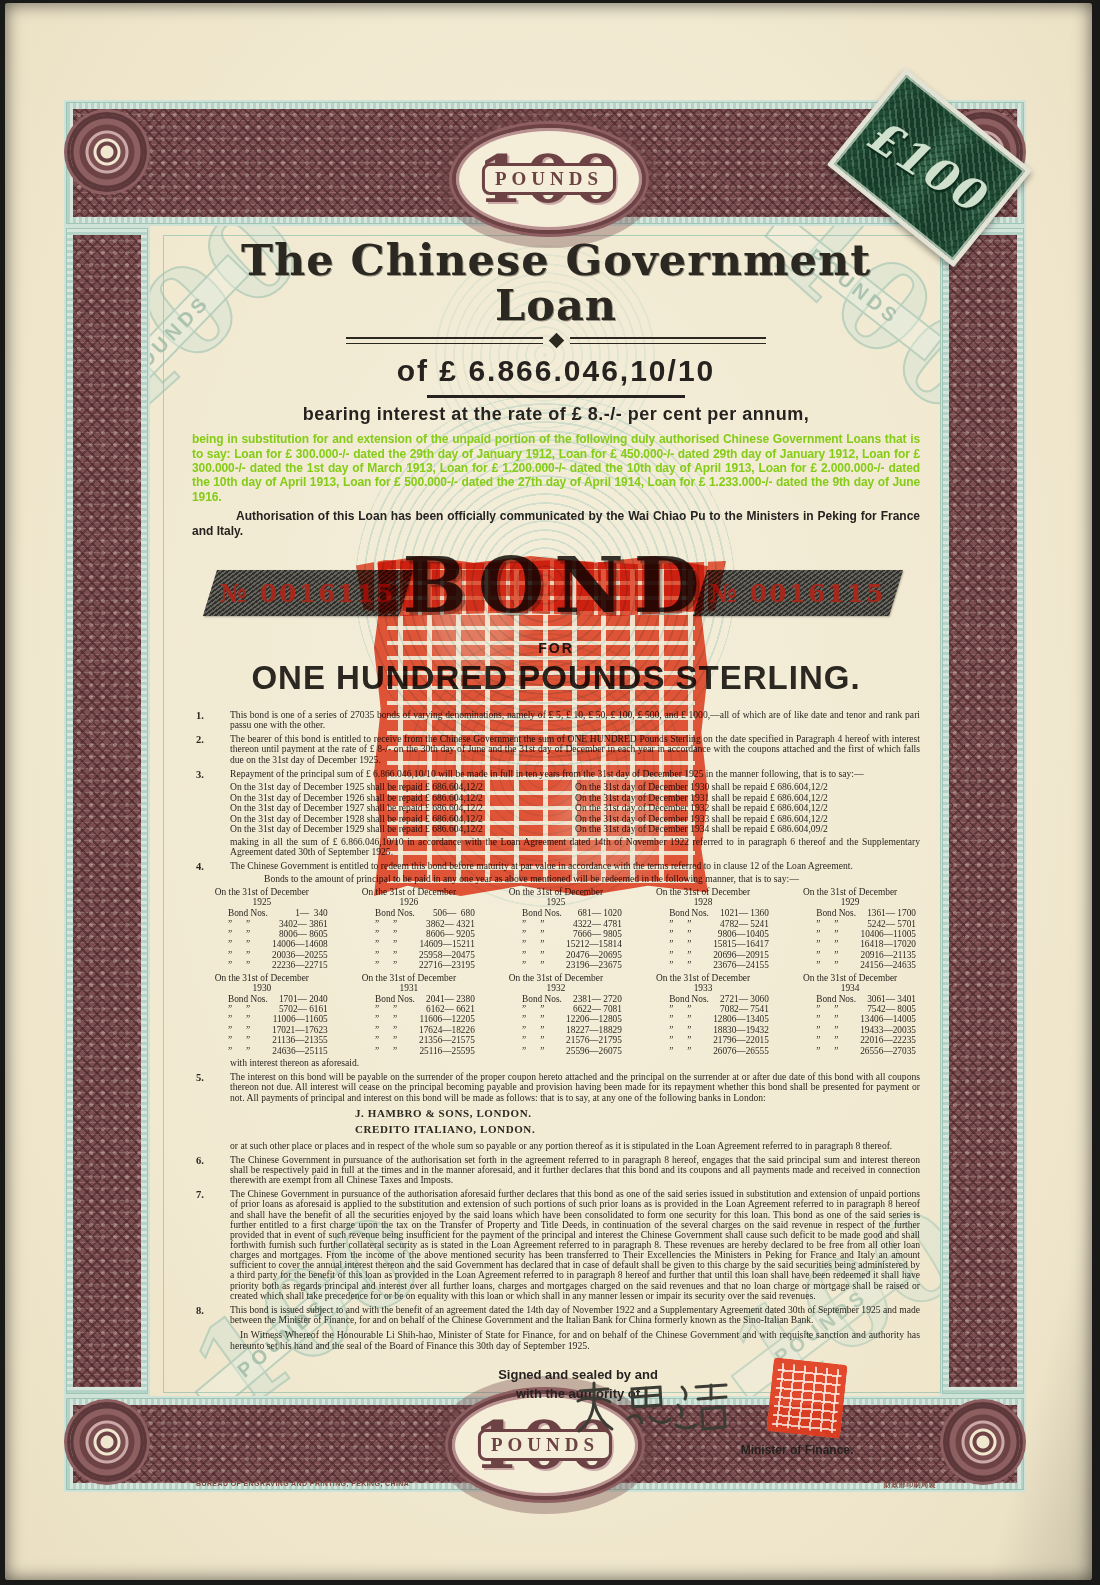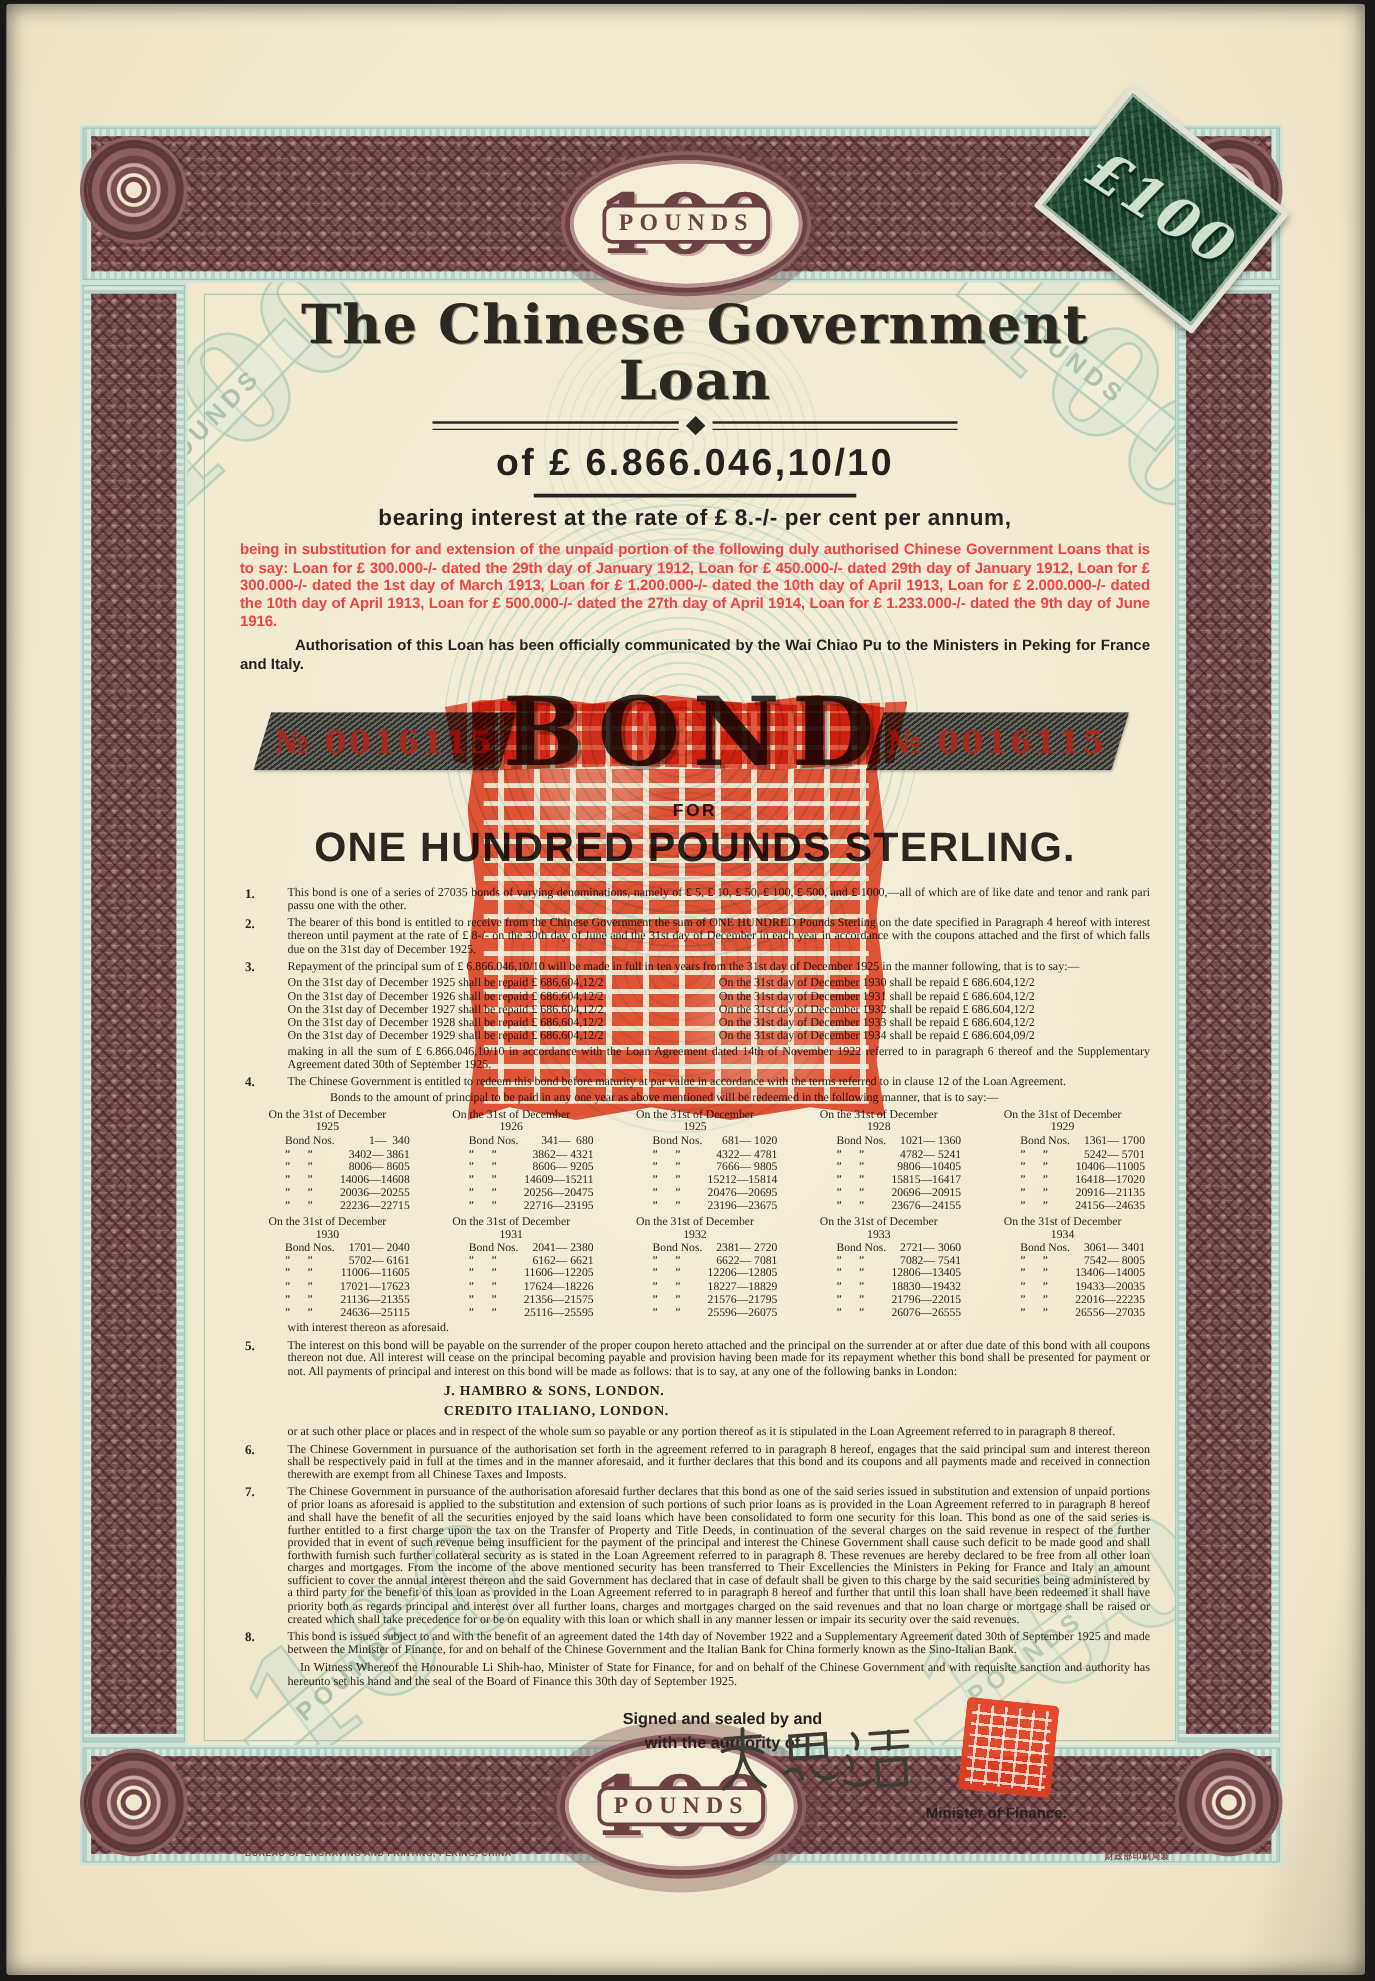--- a/index.html
+++ b/index.html
@@ -57,21 +57,21 @@
      letter-spacing:1px;line-height:1.05;text-shadow:1px 1px 0 rgba(43,39,33,.45);}
   .divider{display:flex;align-items:center;justify-content:center;margin:7px auto 2px;width:420px;}
   .divider .dline{flex:1;height:4px;border-top:2px solid #2b2721;border-bottom:1px solid #2b2721;}
   .divider .ddiamond{width:11px;height:11px;background:#2b2721;transform:rotate(45deg);margin:0 8px;}
   .amount{font-family:"Liberation Sans",sans-serif;font-weight:bold;font-size:30px;text-align:center;
      letter-spacing:2px;margin-top:8px;color:#262220;}
   .amount-rule{width:258px;height:3px;background:#262220;margin:7px auto 6px;}
   .interest{font-family:"Liberation Sans",sans-serif;font-weight:bold;font-size:18px;text-align:center;
      letter-spacing:.5px;color:#262220;}
   .subst{font-family:"Liberation Sans",sans-serif;font-weight:bold;font-size:12px;line-height:1.2;
-     text-align:justify;margin-top:7px;color:#ef4444;letter-spacing:-0.1px;}
+     text-align:justify;margin-top:7px;color:#84cc16;letter-spacing:-0.1px;}
   .authz{font-family:"Liberation Sans",sans-serif;font-weight:bold;font-size:12px;line-height:1.2;
      text-align:justify;margin-top:5px;text-indent:44px;color:#262220;}
   
   .bondrow{position:relative;height:86px;margin-top:14px;}
   .plate{position:absolute;top:18px;width:196px;height:46px;transform:skewX(-17deg);
      background:#4c4b45;background-image:repeating-linear-gradient(135deg, rgba(20,20,18,.5) 0 2px, rgba(150,148,138,.35) 2px 4px);
      display:flex;align-items:center;justify-content:center;box-shadow:1px 1px 2px rgba(0,0,0,.3);}
   .plate span{transform:skewX(17deg);font-family:"DejaVu Serif",serif;font-weight:bold;font-size:25px;
      letter-spacing:2px;color:#a5281d;text-shadow:0 0 1px rgba(165,40,29,.6);}
   .plate-l{left:18px;} .plate-r{left:508px;}
@@ -292,37 +292,37 @@
               <div class="red-row">
                 <span class="red-lab">”      ”</span>
                 <span class="red-rng">22236—22715</span>
               </div>
             </div>
             <div class="red-col">
               <div class="red-head">On the 31st of December</div>
               <div class="red-year">1926</div>
               <div class="red-row">
                 <span class="red-lab">Bond Nos.</span>
-                <span class="red-rng">341—  680</span>
+                <span class="red-rng">506—  680</span>
               </div>
               <div class="red-row">
                 <span class="red-lab">”      ”</span>
                 <span class="red-rng">3862— 4321</span>
               </div>
               <div class="red-row">
                 <span class="red-lab">”      ”</span>
                 <span class="red-rng">8606— 9205</span>
               </div>
               <div class="red-row">
                 <span class="red-lab">”      ”</span>
                 <span class="red-rng">14609—15211</span>
               </div>
               <div class="red-row">
                 <span class="red-lab">”      ”</span>
-                <span class="red-rng">20256—20475</span>
+                <span class="red-rng">25958—20475</span>
               </div>
               <div class="red-row">
                 <span class="red-lab">”      ”</span>
                 <span class="red-rng">22716—23195</span>
               </div>
             </div>
             <div class="red-col">
               <div class="red-head">On the 31st of December</div>
               <div class="red-year">1925</div>
               <div class="red-row">

